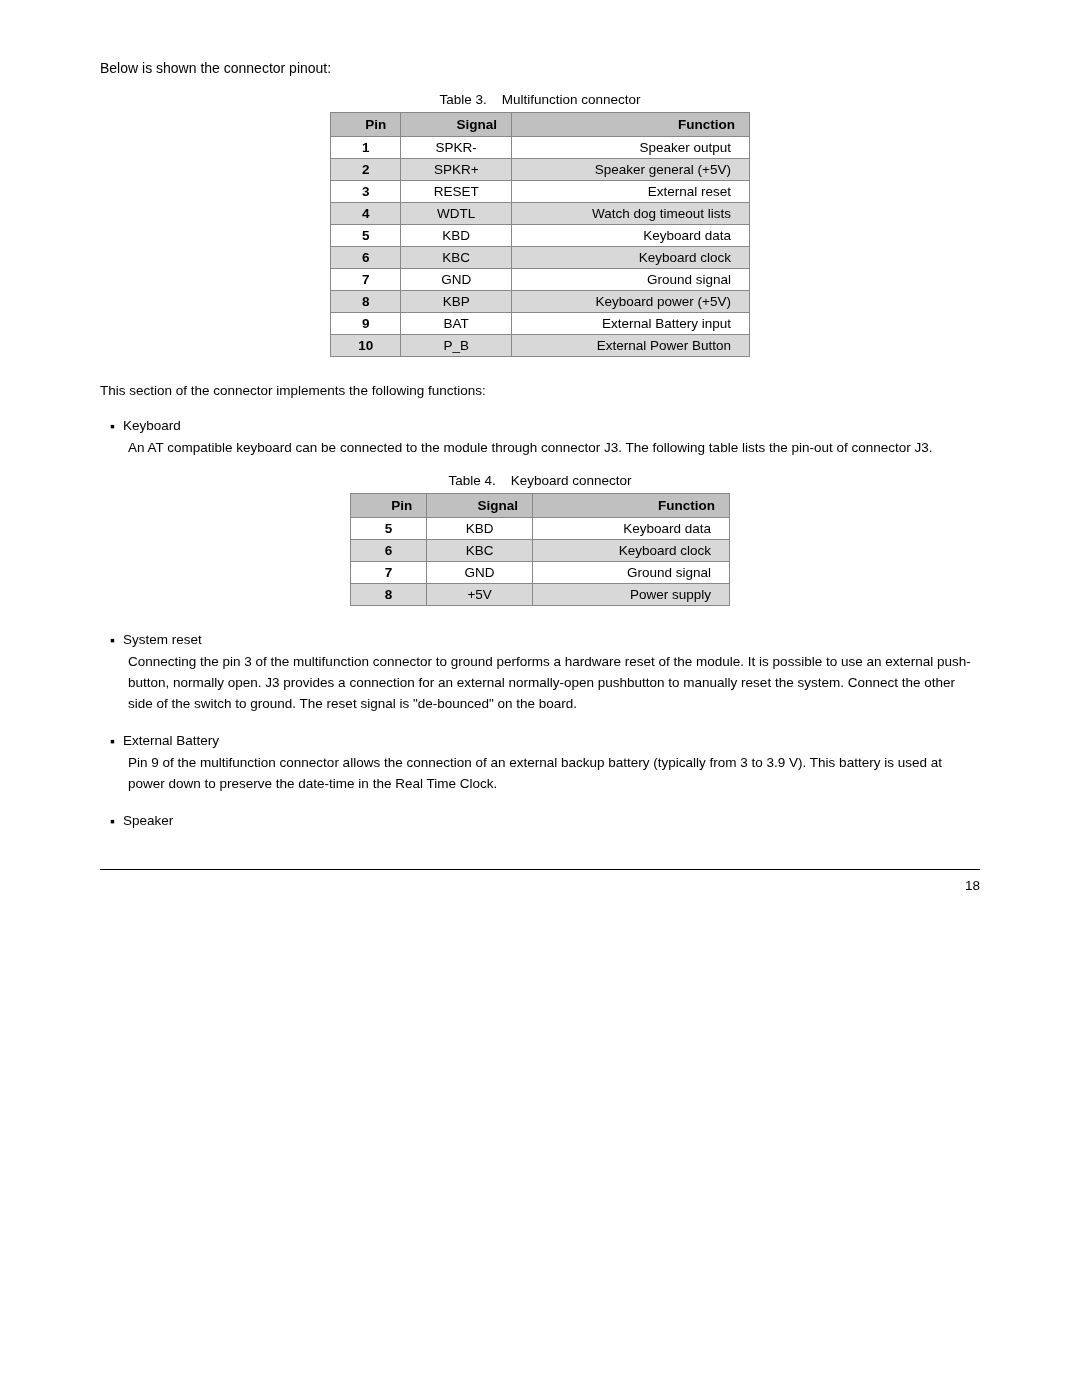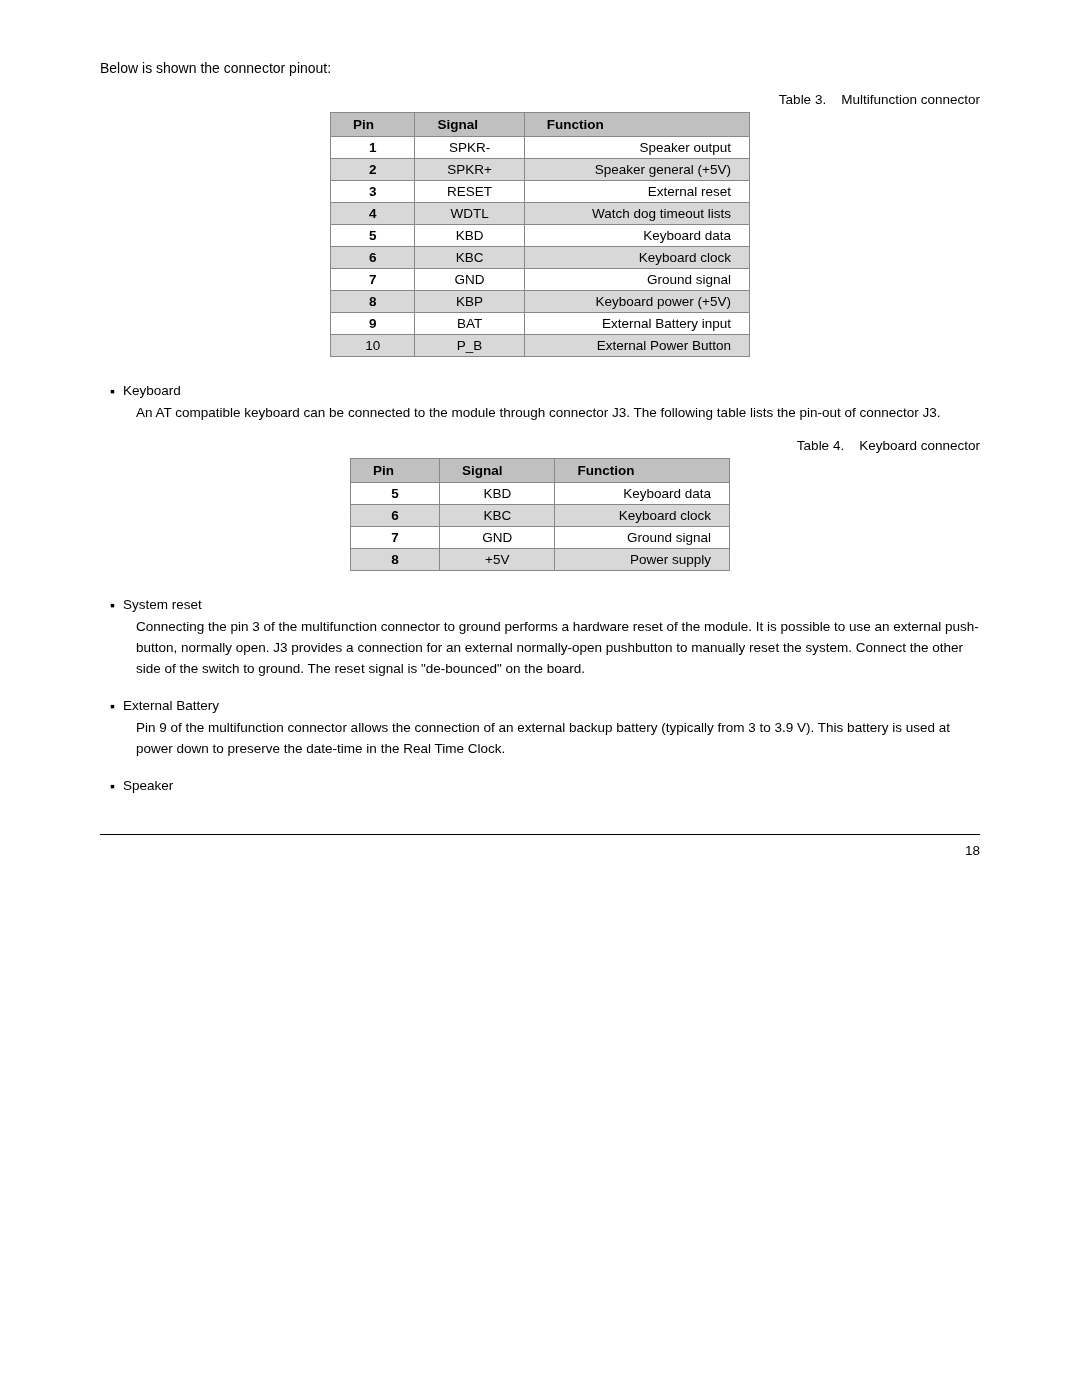--- a/index.html
+++ b/index.html
@@ -29,22 +29,22 @@
     table.main-table {
       min-width: 420px;
     }
     table.keyboard-table {
       min-width: 380px;
     }
     thead tr {
       background-color: #c0c0c0;
     }
     thead th {
-      padding: 4px 22px;
-      text-align: left;
+      padding: 4px 14px;
+      text-align: right;
       font-weight: bold;
       border: 1px solid #888;
       margin-top: 24px;
     }
     tbody tr {
       background-color: #ffffff;
     }
     tbody tr.shaded {
       background-color: #d8d8d8;
     }
@@ -74,39 +74,39 @@
       display: flex;
       align-items: flex-start;
     }
     .bullet-heading::before {
       content: '▪';
       margin-right: 8px;
       font-size: 14px;
       margin-left: 10px;
     }
     .bullet-body {
-      margin-left: 36px;
+      margin-left: 28px;
       font-size: 13.5px;
       line-height: 1.55;
     }
     .hr-bottom {
       border: none;
       border-top: 1.5px solid #000;
       margin-top: 40px;
       margin-bottom: 8px;
     }
     .page-number {
       text-align: right;
       font-size: 13.5px;
     }
     .table-section-wrap {
       margin-bottom: 26px;
     }
     .table-label-row {
-      text-align: right;
+      text-align: center;
       font-size: 13.5px;
       margin-bottom: 5px;
     }
     .centered-table {
       display: flex;
       justify-content: center;
     }
   </style>
 </head>
 <body>
@@ -170,29 +170,30 @@
               <td class="pin" style="font-weight: bold;">8</td>
               <td>KBP</td>
               <td class="func">Keyboard power (+5V)</td>
             </tr>
             <tr>
               <td class="pin">9</td>
               <td>BAT</td>
               <td class="func">External Battery input</td>
             </tr>
             <tr class="shaded">
-              <td class="pin" style="font-weight: normal;">10</td>
+              <td class="pin" style="font-weight: bold;">10</td>
               <td>P_B</td>
               <td class="func">External Power Button</td>
             </tr>
           </tbody>
       </table>
     </div>
   </div>
 
+  <p class="section-text">This section of the connector implements the following functions:</p>
 
   <div class="bullet-section">
     <div class="bullet-heading">
       <span>Keyboard</span>
     </div>
     <div class="bullet-body">
       <p>An AT compatible keyboard can be connected to the module through connector J3. The following table lists the pin-out of connector J3.</p>
     </div>
 
     <div class="table-section-wrap" style="margin-top:14px;">

